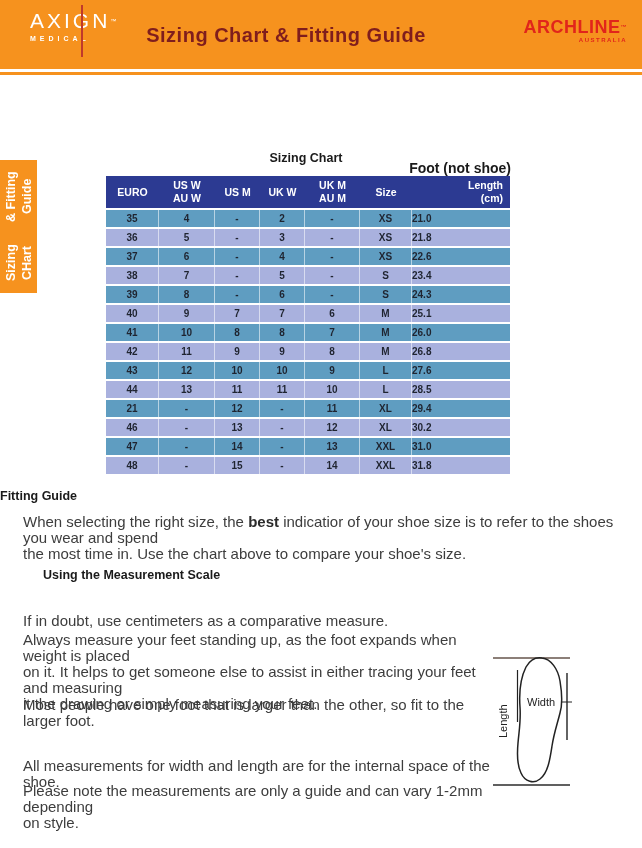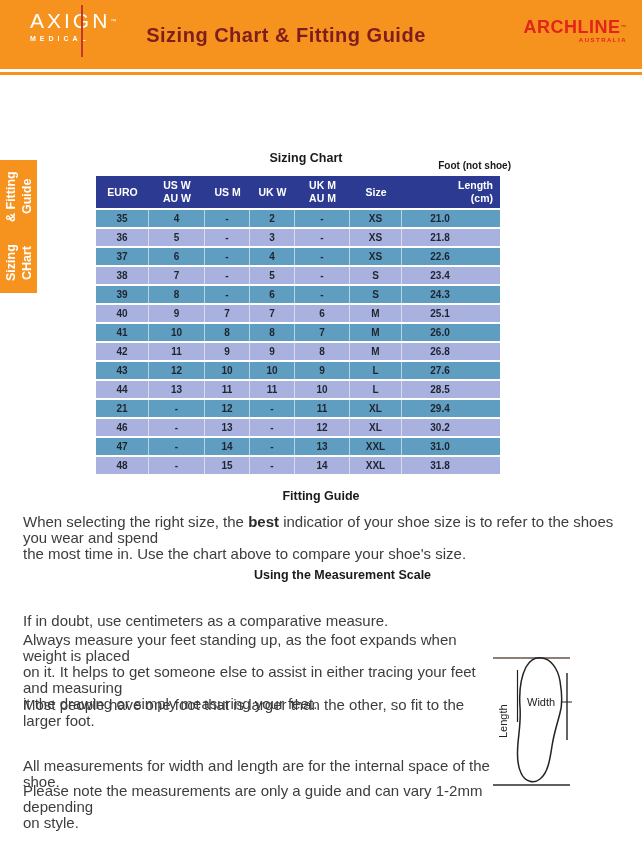--- a/index.html
+++ b/index.html
@@ -26,45 +26,45 @@
   
   .side-tab {
     position:absolute; left:0; top:160px; width:37px; height:133px; background:#F6921E;
     display:flex; align-items:center; justify-content:center;
     writing-mode:vertical-rl; transform:rotate(180deg);
     color:#ffffff; font-weight:bold; font-size:12.5px; line-height:16px; text-align:center;
   }
   
   .chart-title { position:absolute; left:104px; top:151px; width:404px; text-align:center;
     font-size:12.5px; font-weight:bold; color:#1a1a1a; }
-  .foot-note { position:absolute; right:131px; top:160px; font-size:10px; font-weight:bold; color:#1a1a1a; }
-  table.sizing { position:absolute; left:96px; top:174px; width:404px;
+  .foot-note { position:absolute; right:131px; top:160px; font-size:14px; font-weight:bold; color:#1a1a1a; }
+  table.sizing { position:absolute; left:106px; top:174px; width:404px;
     border-collapse:separate; border-spacing:0 2px; table-layout:fixed; }
   table.sizing th {
     background:#2C3A92; color:#ffffff; font-size:10.5px; font-weight:bold;
     height:32px; line-height:13px; text-align:center; vertical-align:middle; padding:0;
   }
   table.sizing td {
     font-size:10px; font-weight:bold; color:#1f2430; text-align:center;
     height:17px; line-height:17px; padding:0;
     border-right:1px solid rgba(255,255,255,0.55);
   }
-  table.sizing td:last-child { border-right:none; text-align:center; padding-right:22px;margin-top:43px; }
+  table.sizing td:last-child { border-right:none; text-align:left; padding-right:22px;margin-top:43px; }
   table.sizing th:last-child { text-align:right; padding-right:7px; }
   table.sizing tbody tr:nth-child(odd)  td { background:#5F9DC1; }
   table.sizing tbody tr:nth-child(even) td { background:#A9B1DE; }
   table.sizing th:nth-child(1), table.sizing td:nth-child(1){ width:53px; }
   table.sizing th:nth-child(2), table.sizing td:nth-child(2){ width:56px; }
   table.sizing th:nth-child(3), table.sizing td:nth-child(3){ width:45px; }
   table.sizing th:nth-child(4), table.sizing td:nth-child(4){ width:45px; }
   table.sizing th:nth-child(5), table.sizing td:nth-child(5){ width:55px; }
   table.sizing th:nth-child(6), table.sizing td:nth-child(6){ width:52px; }
   table.sizing th:nth-child(7), table.sizing td:nth-child(7){ width:98px; }
   
-  .section-heading { position:absolute; left:0; width:642px; text-align:center;
+  .section-heading { position:absolute; left:0; width:642px; 
     font-size:12.5px; font-weight:bold; color:#1a1a1a; }
   .para { position:absolute; left:23px; font-size:15px; line-height:16px;
     color:#3d3d3d; white-space:pre-line; }
   .para b { color:#2b2b2b; }
   #h-fitting { top:489px; }
   #p1 { top:514px; width:608px; }
   #p2 { top:554px; width:608px; }
   #h-measure { top:568px;padding-left:43px; }
   #p3 { top:613px; width:608px; }
   #p4 { top:632px; width:470px; }

